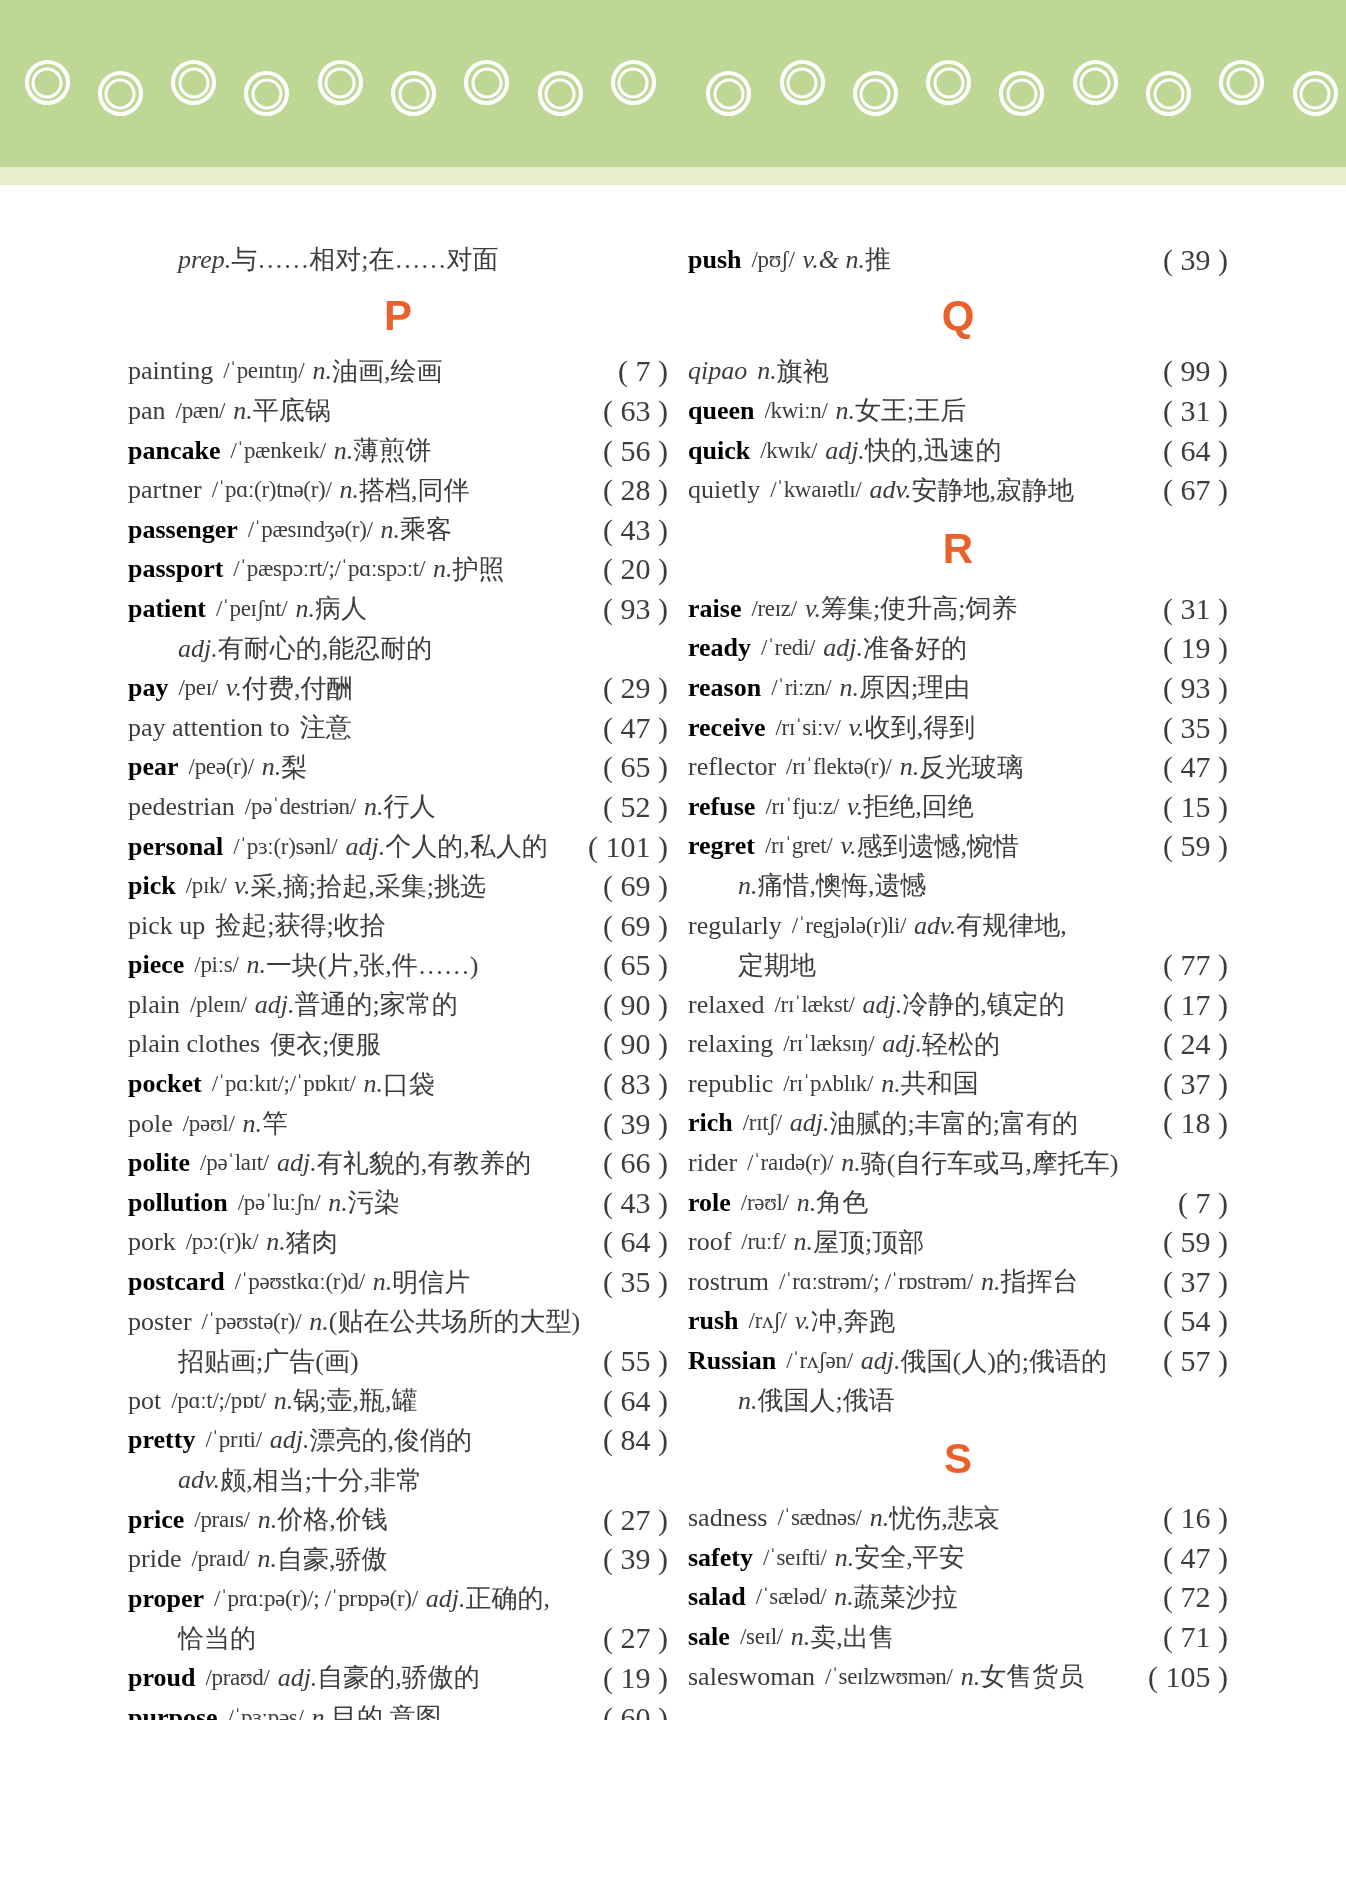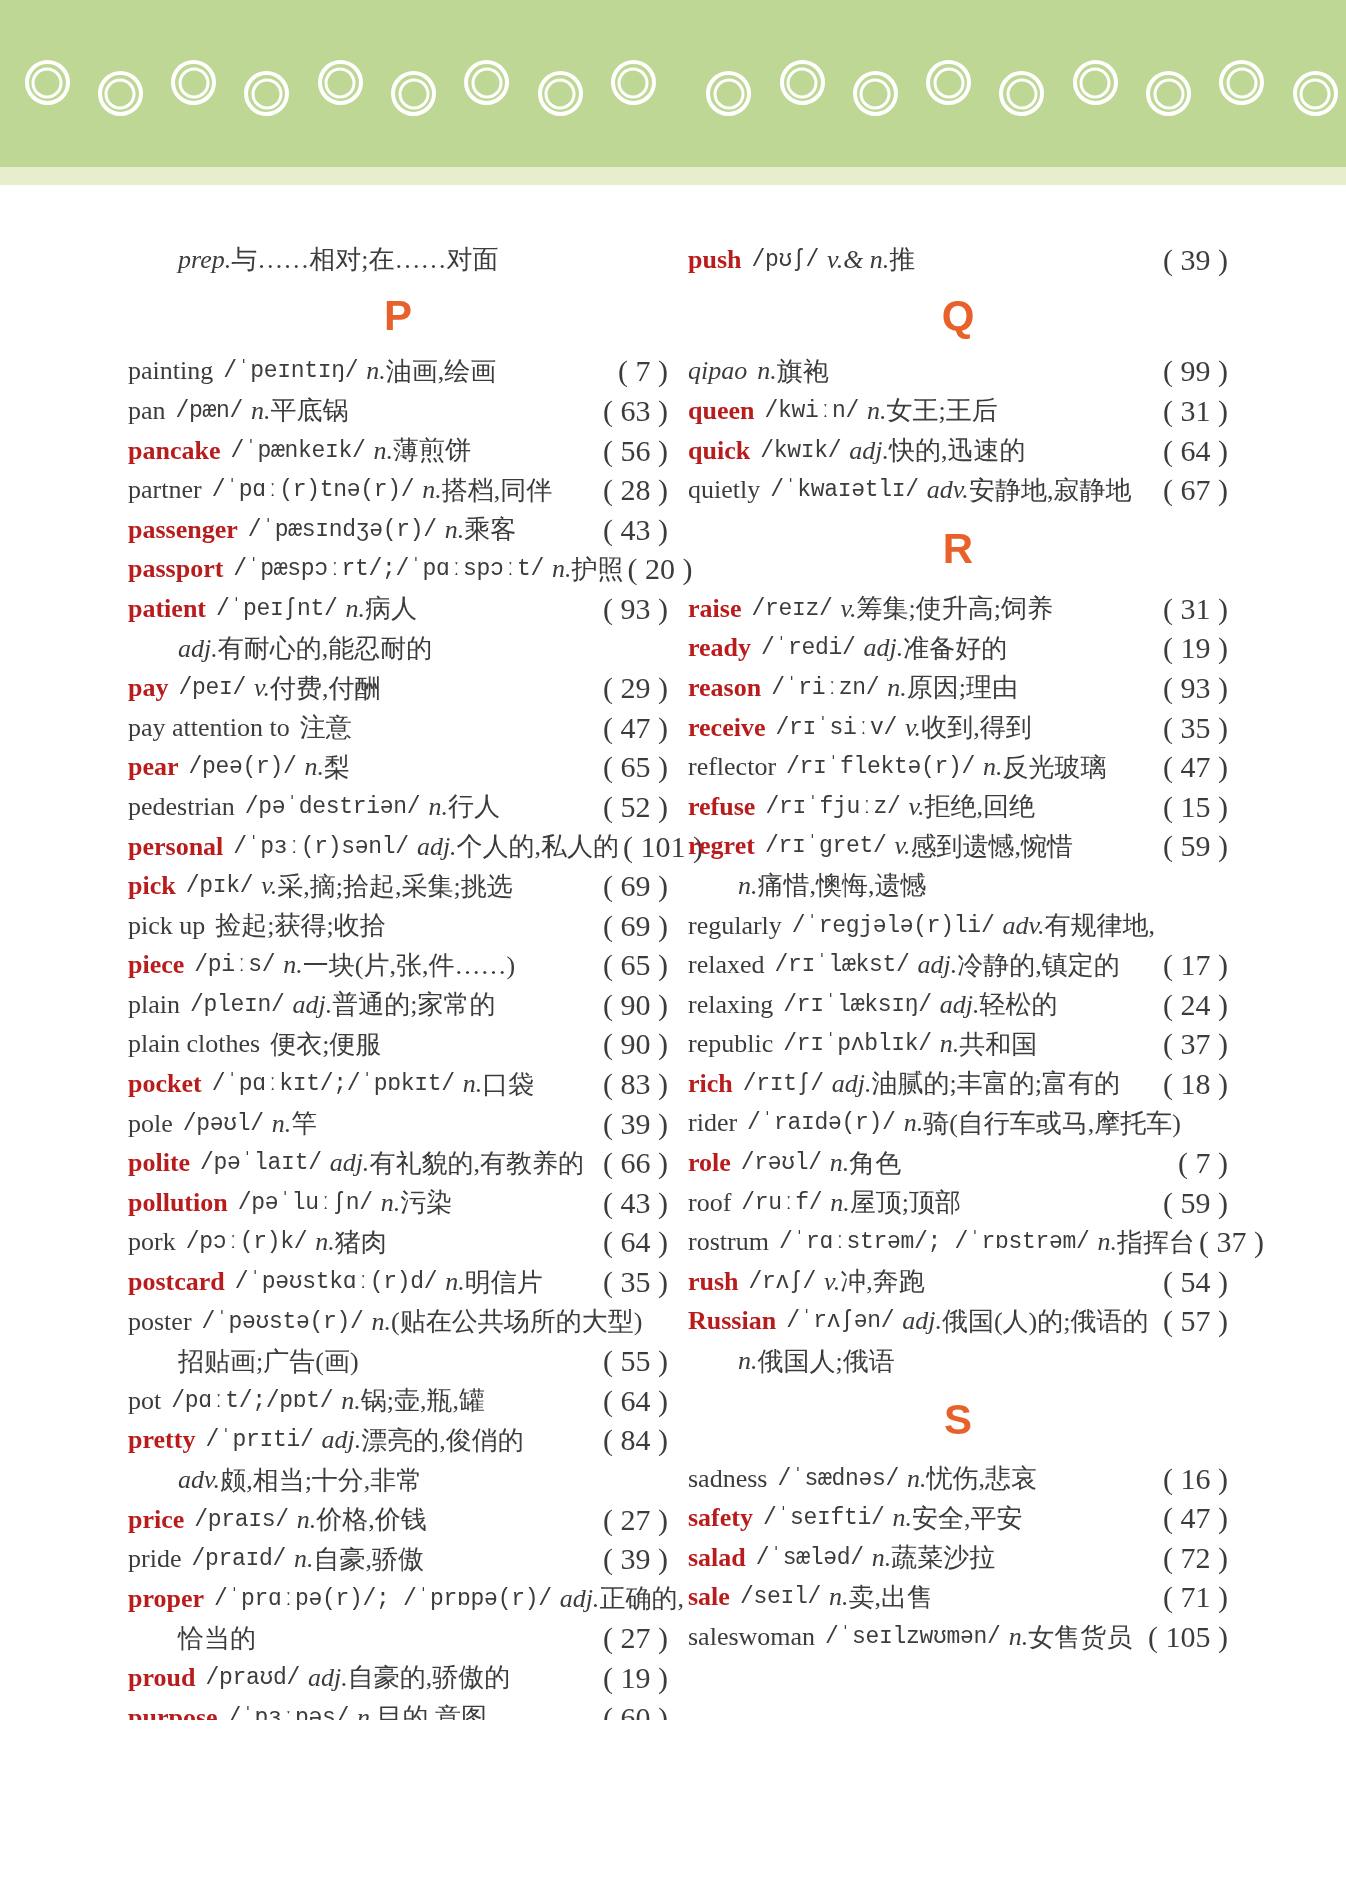--- a/index.html
+++ b/index.html
@@ -11,23 +11,23 @@
   .circ{position:absolute;width:45px;height:45px;border:4px solid #fff;border-radius:50%;box-sizing:border-box;}
   .circ .inner{position:absolute;left:50%;top:50%;transform:translate(-50%,-50%);
                width:31px;height:31px;border:3.5px solid #fff;border-radius:50%;box-sizing:border-box;}
   
   .col{position:absolute;top:240px;width:540px;}
   .col.left{left:128px;}
   .col.right{left:688px;}
   .line{height:39.6px;display:flex;align-items:center;white-space:nowrap;font-size:26px;}
   .line.cont{padding-left:50px;}
   .head{margin-right:10px;}
-  .head.b{font-weight:bold;color:#b91c1c;}
+  .head.b{font-weight:bold;color:#000000;}
   .head.it{font-style:italic;text-align:right;}
-  .phon{font-family:Liberation Mono, monospace;font-size:23px;letter-spacing:-0.3px;margin-right:8px;}
+  .phon{font-family:Liberation Serif, serif;font-size:23px;letter-spacing:-0.3px;margin-right:8px;}
   .pos{font-style:italic;}
   .def{}
   .sp{flex:1;min-width:4px;}
   .pgn{font-size:30px;}
   .letter-head{display:flex;align-items:center;justify-content:center;
                font-family:"Liberation Sans",sans-serif;font-weight:bold;font-size:42px;}
   .lh-P,.lh-Q{height:72px;}
   .lh-R{height:79px;}
   .lh-S{height:78px;}
   
@@ -478,20 +478,25 @@
         <span class="def">痛惜,懊悔,遗憾</span>
         <span class="sp"></span>
       </div>
       <div class="line">
         <span class="head">regularly</span>
         <span class="phon">/ˈregjələ(r)li/</span>
         <span class="pos">adv.</span>
         <span class="def">有规律地,</span>
         <span class="sp"></span>
       </div>
+      <div class="line cont">
+        <span class="def">定期地</span>
+        <span class="sp"></span>
+        <span class="pgn">( 77 )</span>
+      </div>
       <div class="line">
         <span class="head">relaxed</span>
         <span class="phon">/rɪˈlækst/</span>
         <span class="pos">adj.</span>
         <span class="def">冷静的,镇定的</span>
         <span class="sp"></span>
         <span class="pgn">( 17 )</span>
       </div>
       <div class="line">
         <span class="head">relaxing</span>

